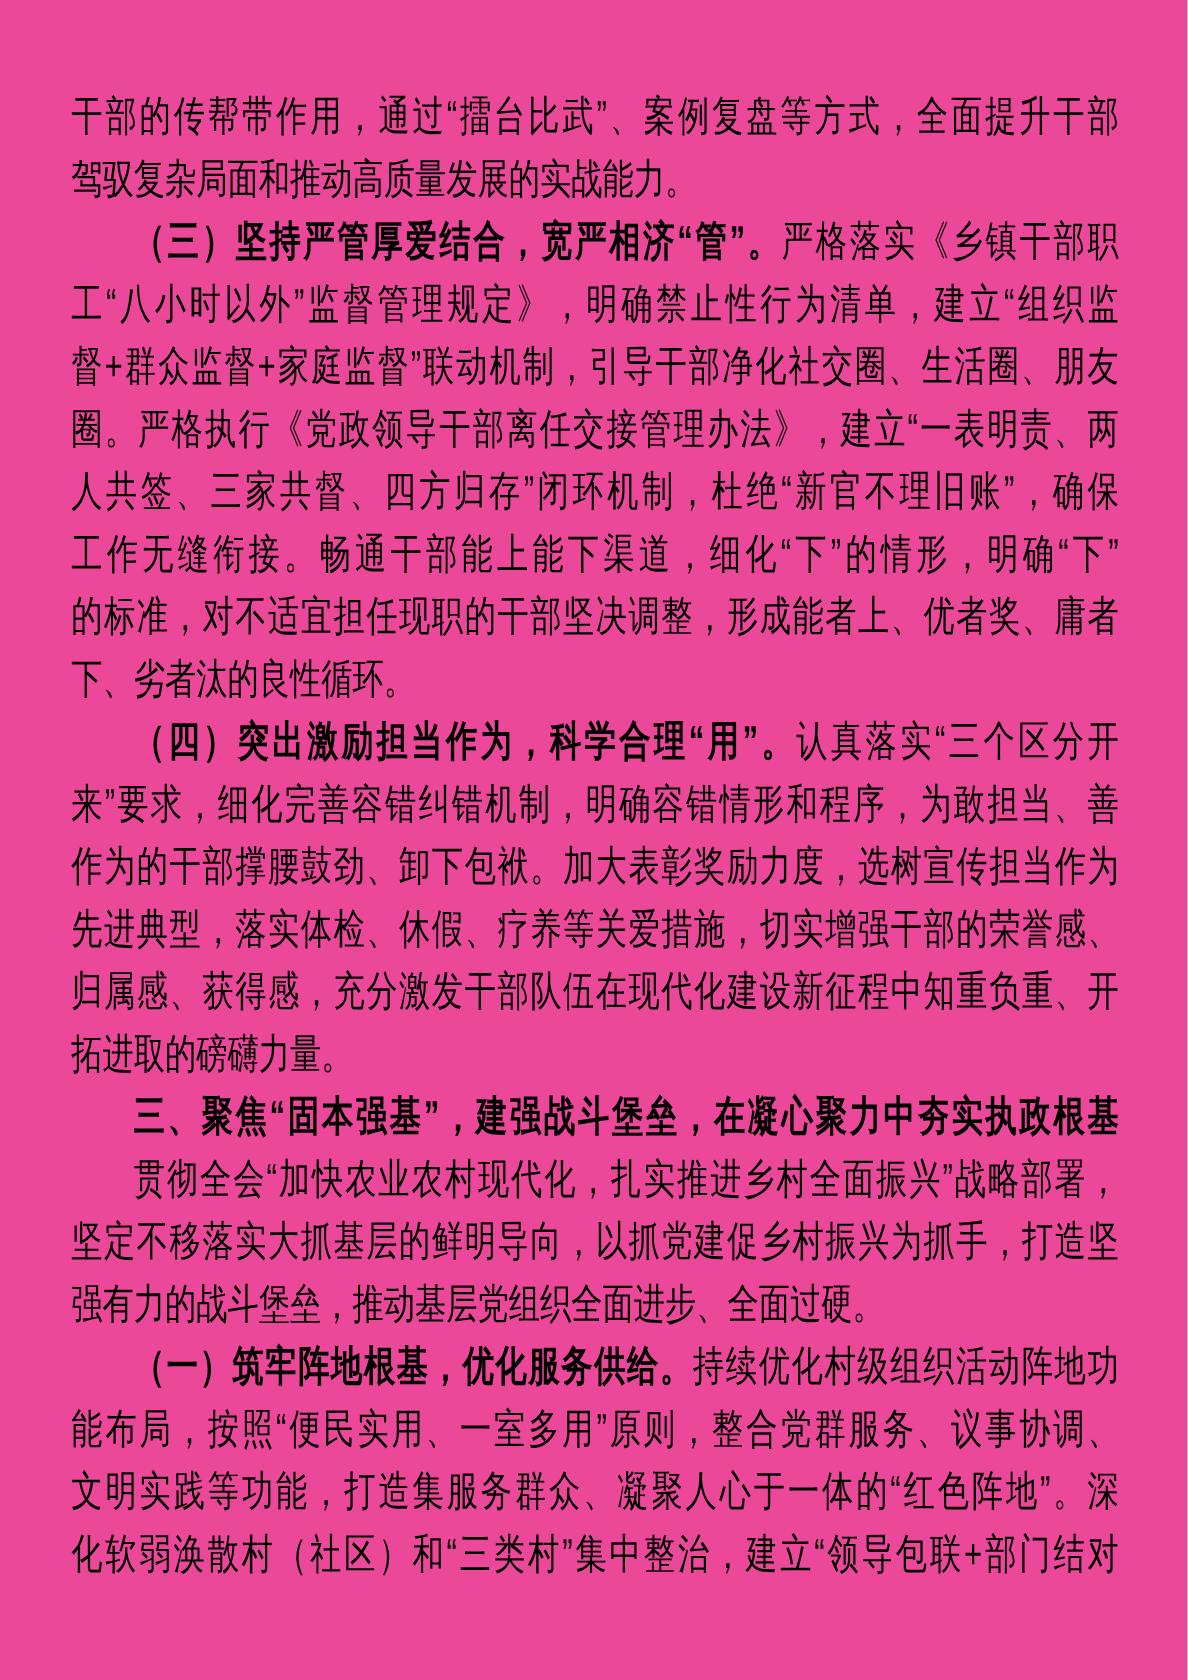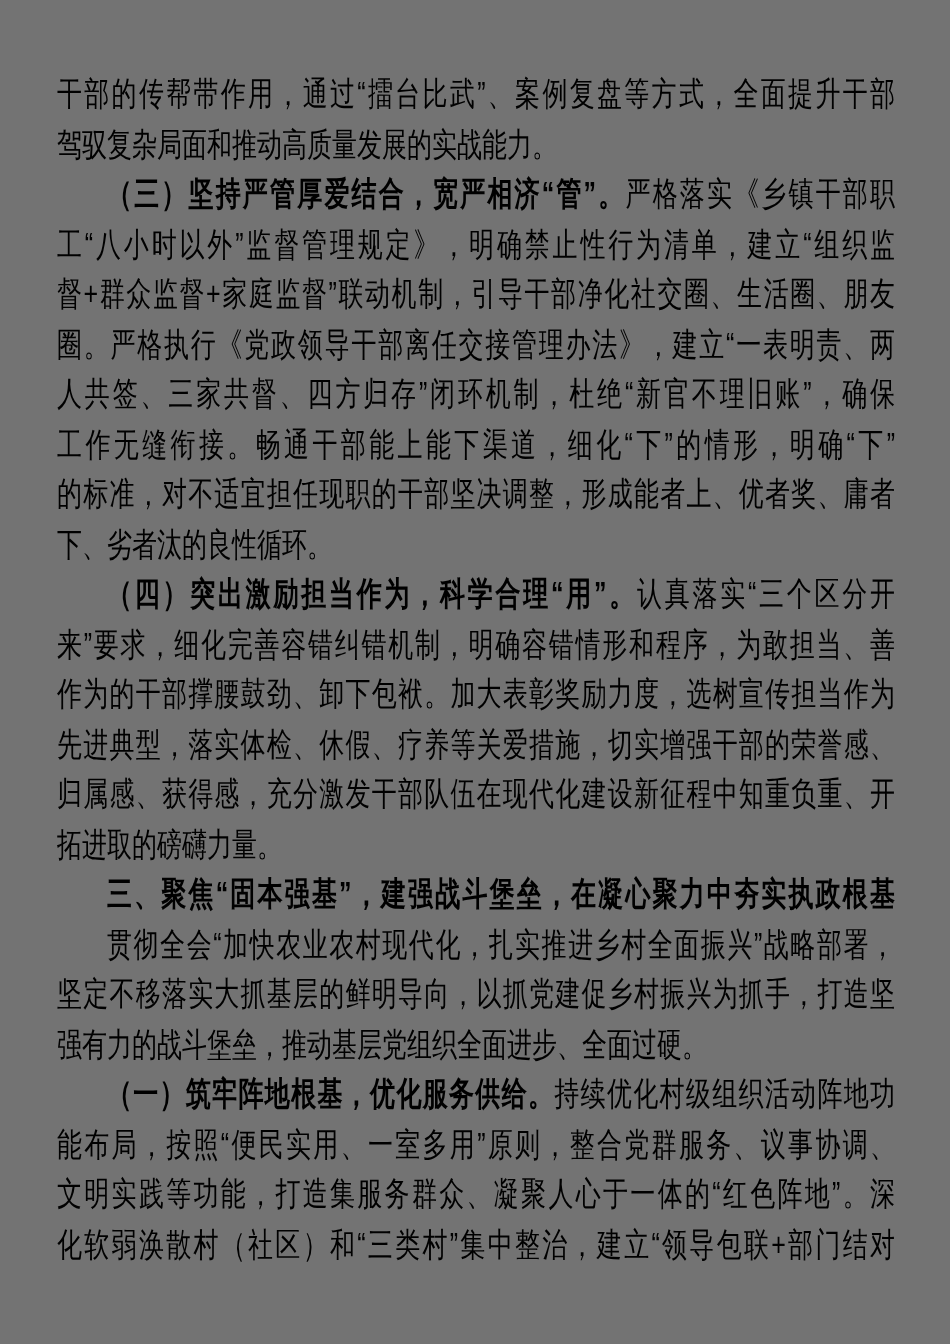--- a/index.html
+++ b/index.html
@@ -4,21 +4,21 @@
 <style>
   html, body {
     margin: 0;
     padding: 0;
     background: #ffffff;
   }
   .page {
     position: relative;
     width: 950px;
     height: 1344px;
-    background: #737373;
+    background: #ec4899;
     overflow: hidden;
   }
   .content {
     position: absolute;
     left: 57px;
     top: 69px;
     width: 838px;
     transform: scaleY(1.3333);
     transform-origin: 0 0;
     font-family: "Liberation Sans", "DejaVu Sans", sans-serif;

